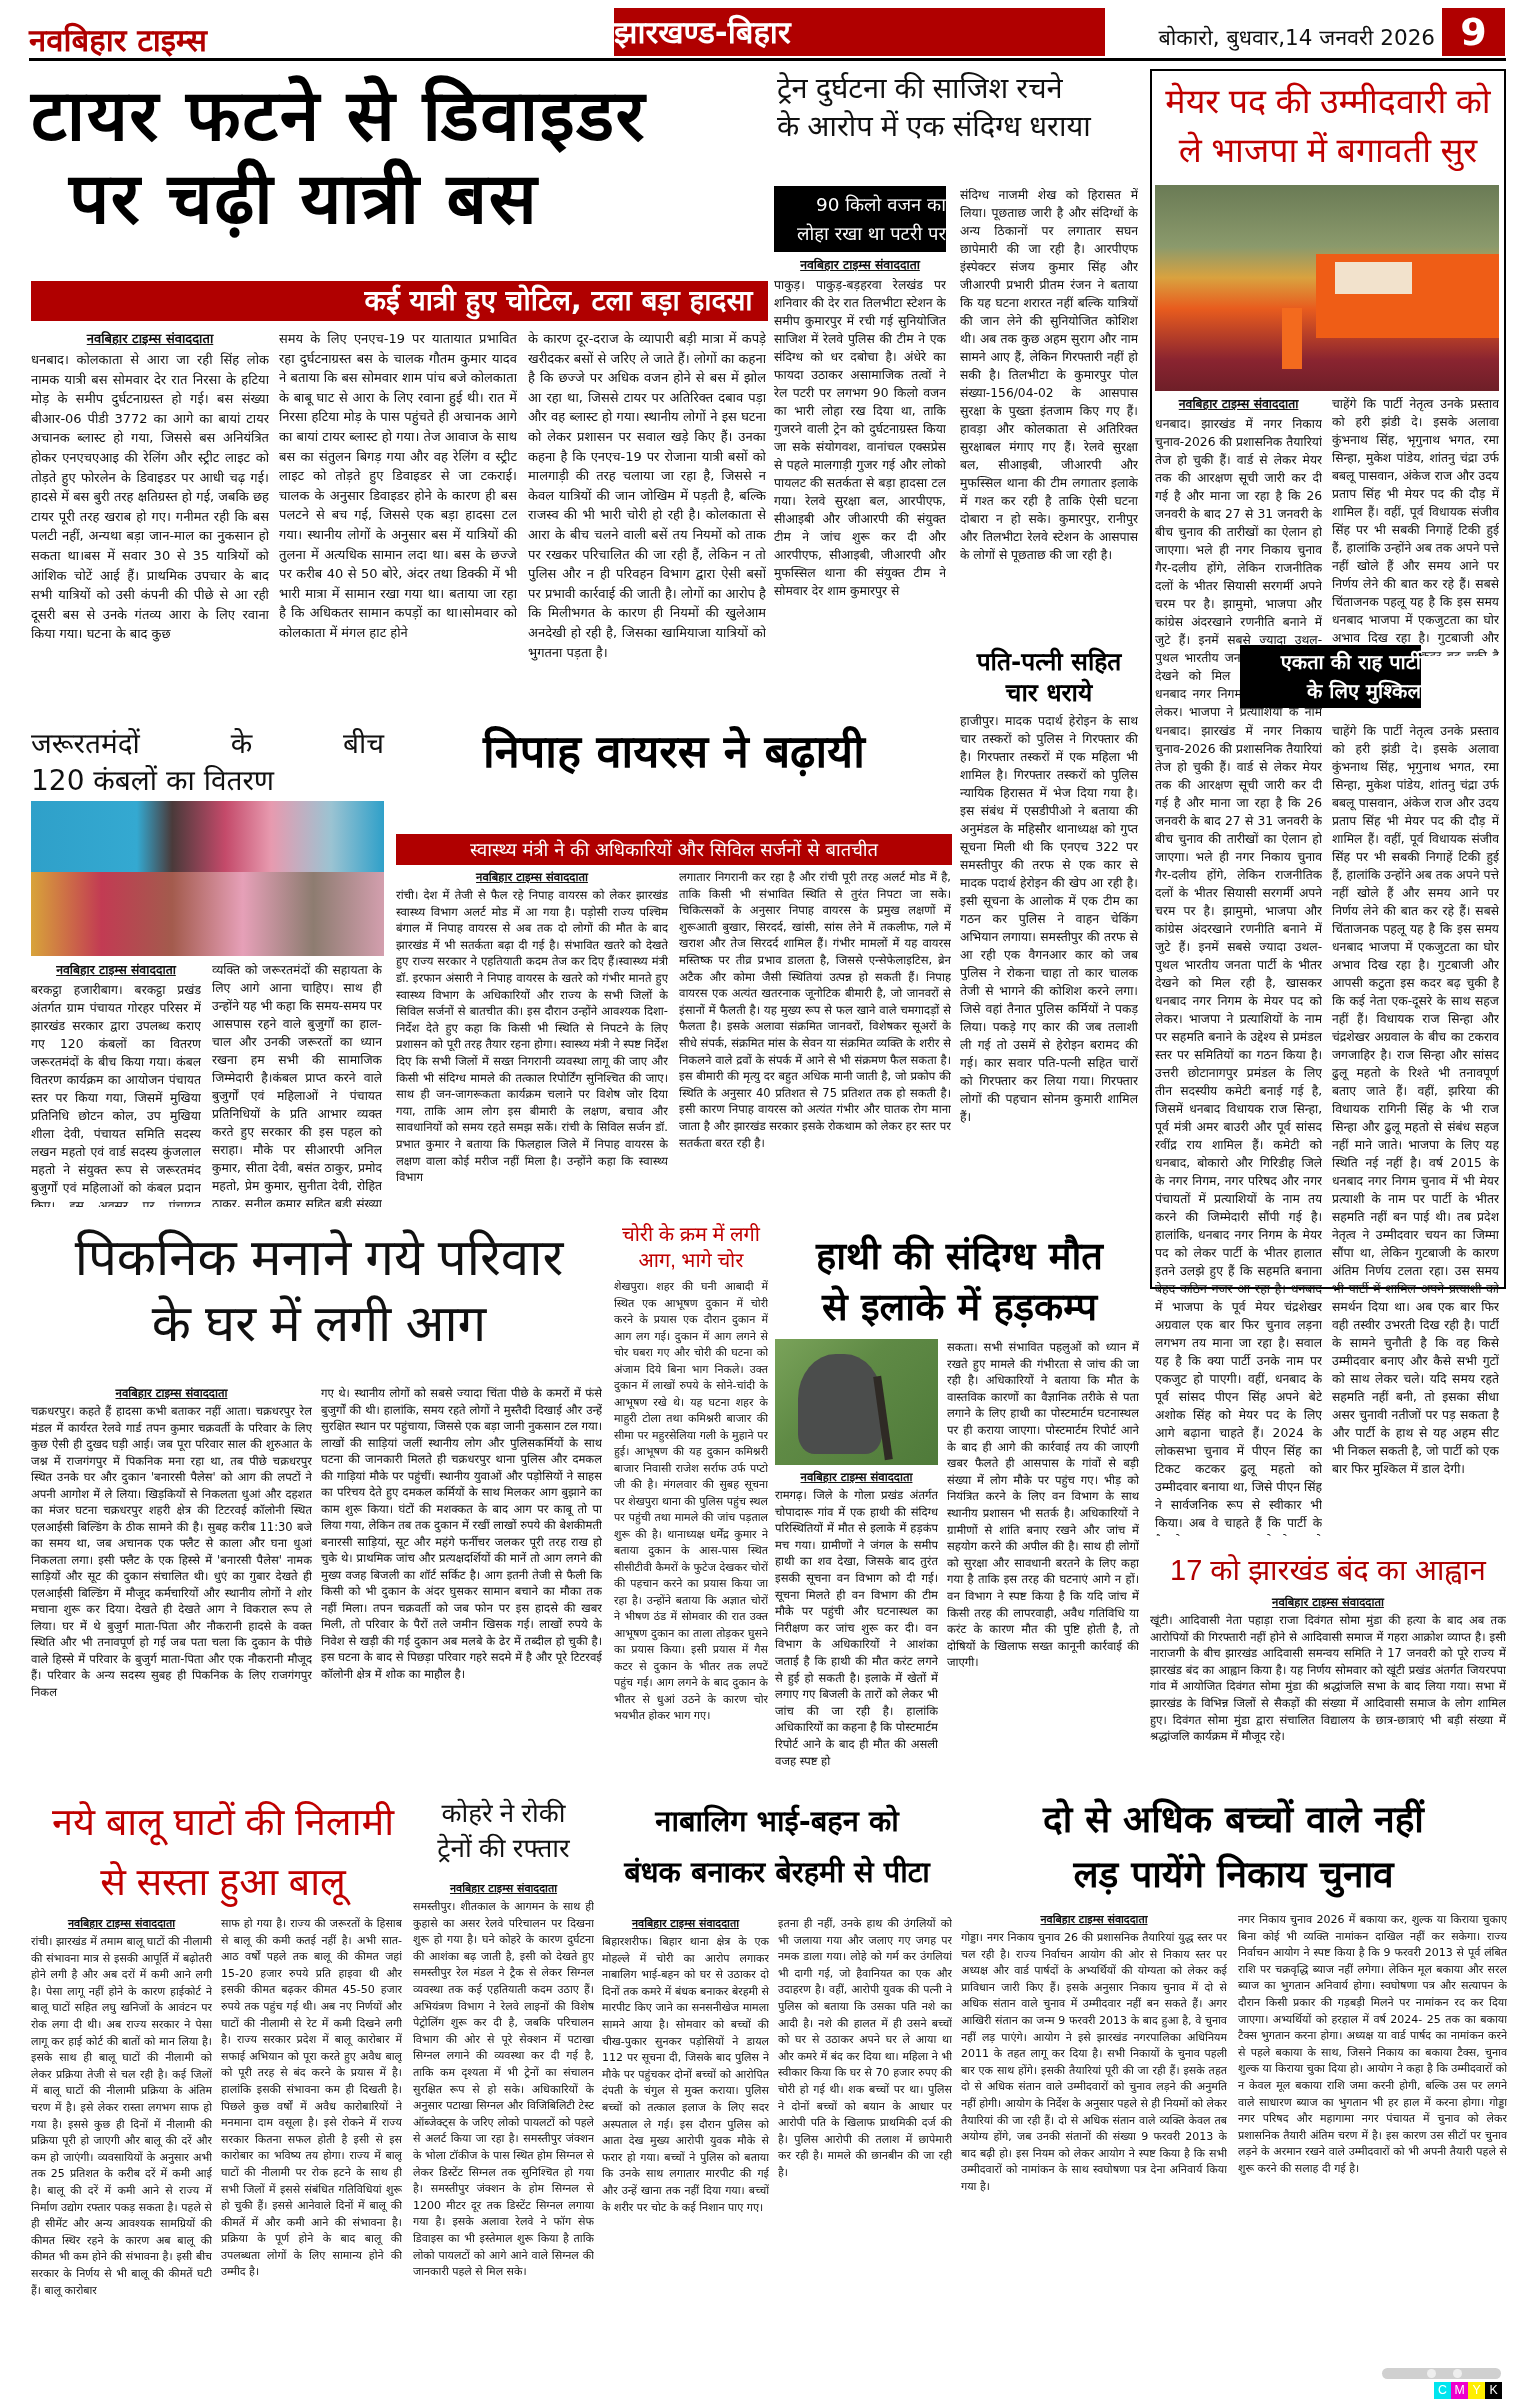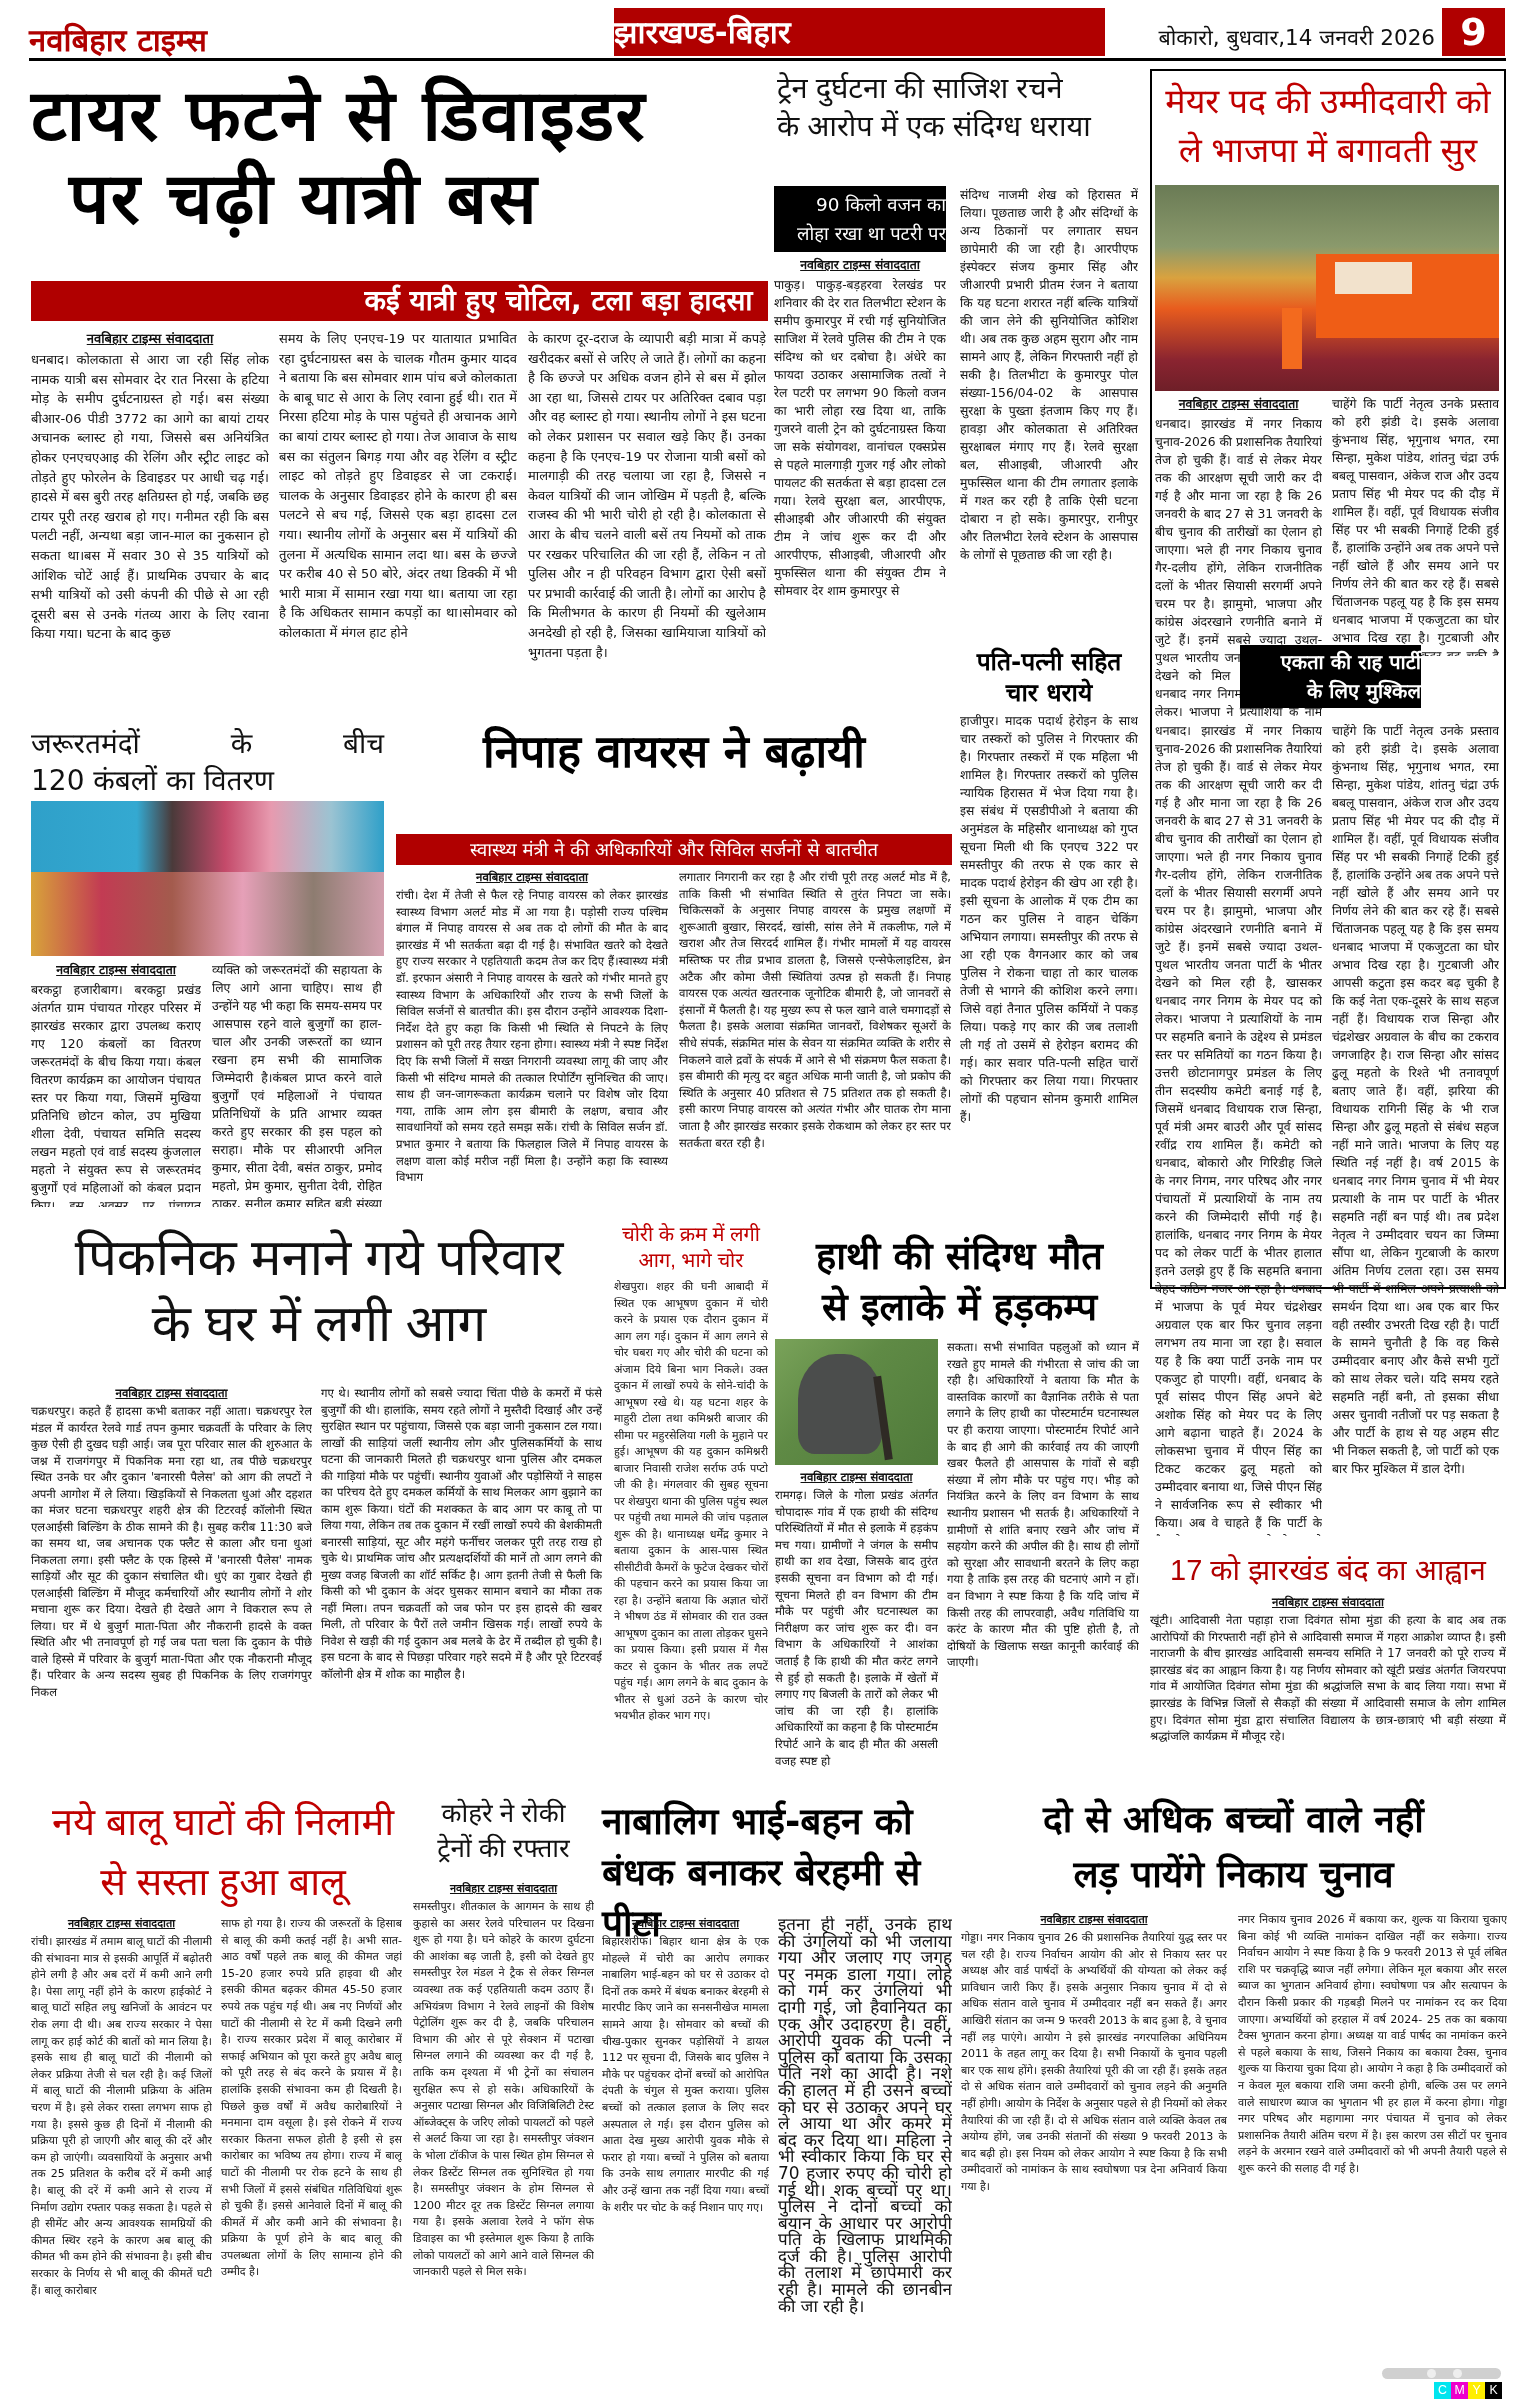--- a/index.html
+++ b/index.html
@@ -208,29 +208,29 @@
     <div>कोहरे ने रोकी</div>
     <div>ट्रेनों की रफ्तार</div>
   </div>
   <div class="abs col" style="left:413px;top:1881px;width:181px;height:496px;font-size:11px;line-height:16.6px">
     <div class="byline" style="font-size:11px">नवबिहार टाइम्स संवाददाता</div>
     <p>समस्तीपुर। शीतकाल के आगमन के साथ ही कुहासे का असर रेलवे परिचालन पर दिखना शुरू हो गया है। घने कोहरे के कारण दुर्घटना की आशंका बढ़ जाती है, इसी को देखते हुए समस्तीपुर रेल मंडल ने ट्रैक से लेकर सिग्नल व्यवस्था तक कई एहतियाती कदम उठाए हैं। अभियंत्रण विभाग ने रेलवे लाइनों की विशेष पेट्रोलिंग शुरू कर दी है, जबकि परिचालन विभाग की ओर से पूरे सेक्शन में पटाखा सिग्नल लगाने की व्यवस्था कर दी गई है, ताकि कम दृश्यता में भी ट्रेनों का संचालन सुरक्षित रूप से हो सके। अधिकारियों के अनुसार पटाखा सिग्नल और विजिबिलिटी टेस्ट ऑब्जेक्ट्स के जरिए लोको पायलटों को पहले से अलर्ट किया जा रहा है। समस्तीपुर जंक्शन के भोला टॉकीज के पास स्थित होम सिग्नल से लेकर डिस्टेंट सिग्नल तक सुनिश्चित हो गया है। समस्तीपुर जंक्शन के होम सिग्नल से 1200 मीटर दूर तक डिस्टेंट सिग्नल लगाया गया है। इसके अलावा रेलवे ने फॉग सेफ डिवाइस का भी इस्तेमाल शुरू किया है ताकि लोको पायलटों को आगे आने वाले सिग्नल की जानकारी पहले से मिल सके।</p>
   </div>
 </section>
 
 <section>
-  <div class="abs h1" style="left:602px;top:1796px;width:350px;font-size:37px;line-height:51px;">
+  <div class="abs h1" style="left:602px;top:1796px;width:350px;font-size:29px;line-height:51px;text-align:center">
     <div>नाबालिग भाई-बहन को</div>
     <div>बंधक बनाकर बेरहमी से पीटा</div>
   </div>
   <div class="abs col" style="left:602px;top:1916px;width:167px;height:461px;font-size:11px;line-height:16.6px">
     <div class="byline" style="font-size:11px">नवबिहार टाइम्स संवाददाता</div>
     <p>बिहारशरीफ। बिहार थाना क्षेत्र के एक मोहल्ले में चोरी का आरोप लगाकर नाबालिग भाई-बहन को घर से उठाकर दो दिनों तक कमरे में बंधक बनाकर बेरहमी से मारपीट किए जाने का सनसनीखेज मामला सामने आया है। सोमवार को बच्चों की चीख-पुकार सुनकर पड़ोसियों ने डायल 112 पर सूचना दी, जिसके बाद पुलिस ने मौके पर पहुंचकर दोनों बच्चों को आरोपित दंपती के चंगुल से मुक्त कराया। पुलिस बच्चों को तत्काल इलाज के लिए सदर अस्पताल ले गई। इस दौरान पुलिस को आता देख मुख्य आरोपी युवक मौके से फरार हो गया। बच्चों ने पुलिस को बताया कि उनके साथ लगातार मारपीट की गई और उन्हें खाना तक नहीं दिया गया। बच्चों के शरीर पर चोट के कई निशान पाए गए।</p>
   </div>
-  <div class="abs col" style="left:778px;top:1916px;width:174px;height:461px;font-size:17px;line-height:16.6px">
+  <div class="abs col" style="left:778px;top:1916px;width:174px;height:461px;font-size:11px;line-height:16.6px">
     <p>इतना ही नहीं, उनके हाथ की उंगलियों को भी जलाया गया और जलाए गए जगह पर नमक डाला गया। लोहे को गर्म कर उंगलियां भी दागी गई, जो हैवानियत का एक और उदाहरण है। वहीं, आरोपी युवक की पत्नी ने पुलिस को बताया कि उसका पति नशे का आदी है। नशे की हालत में ही उसने बच्चों को घर से उठाकर अपने घर ले आया था और कमरे में बंद कर दिया था। महिला ने भी स्वीकार किया कि घर से 70 हजार रुपए की चोरी हो गई थी। शक बच्चों पर था। पुलिस ने दोनों बच्चों को बयान के आधार पर आरोपी पति के खिलाफ प्राथमिकी दर्ज की है। पुलिस आरोपी की तलाश में छापेमारी कर रही है। मामले की छानबीन की जा रही है।</p>
   </div>
 </section>
 
 <section>
   <div class="abs h1" style="left:961px;top:1792px;width:545px;font-size:37px;line-height:55px;text-align:center">
     <div>दो से अधिक बच्चों वाले नहीं</div>
     <div>लड़ पायेंगे निकाय चुनाव</div>
   </div>
   <div class="abs col" style="left:961px;top:1912px;width:266px;height:465px;font-size:11px;line-height:16.6px">

